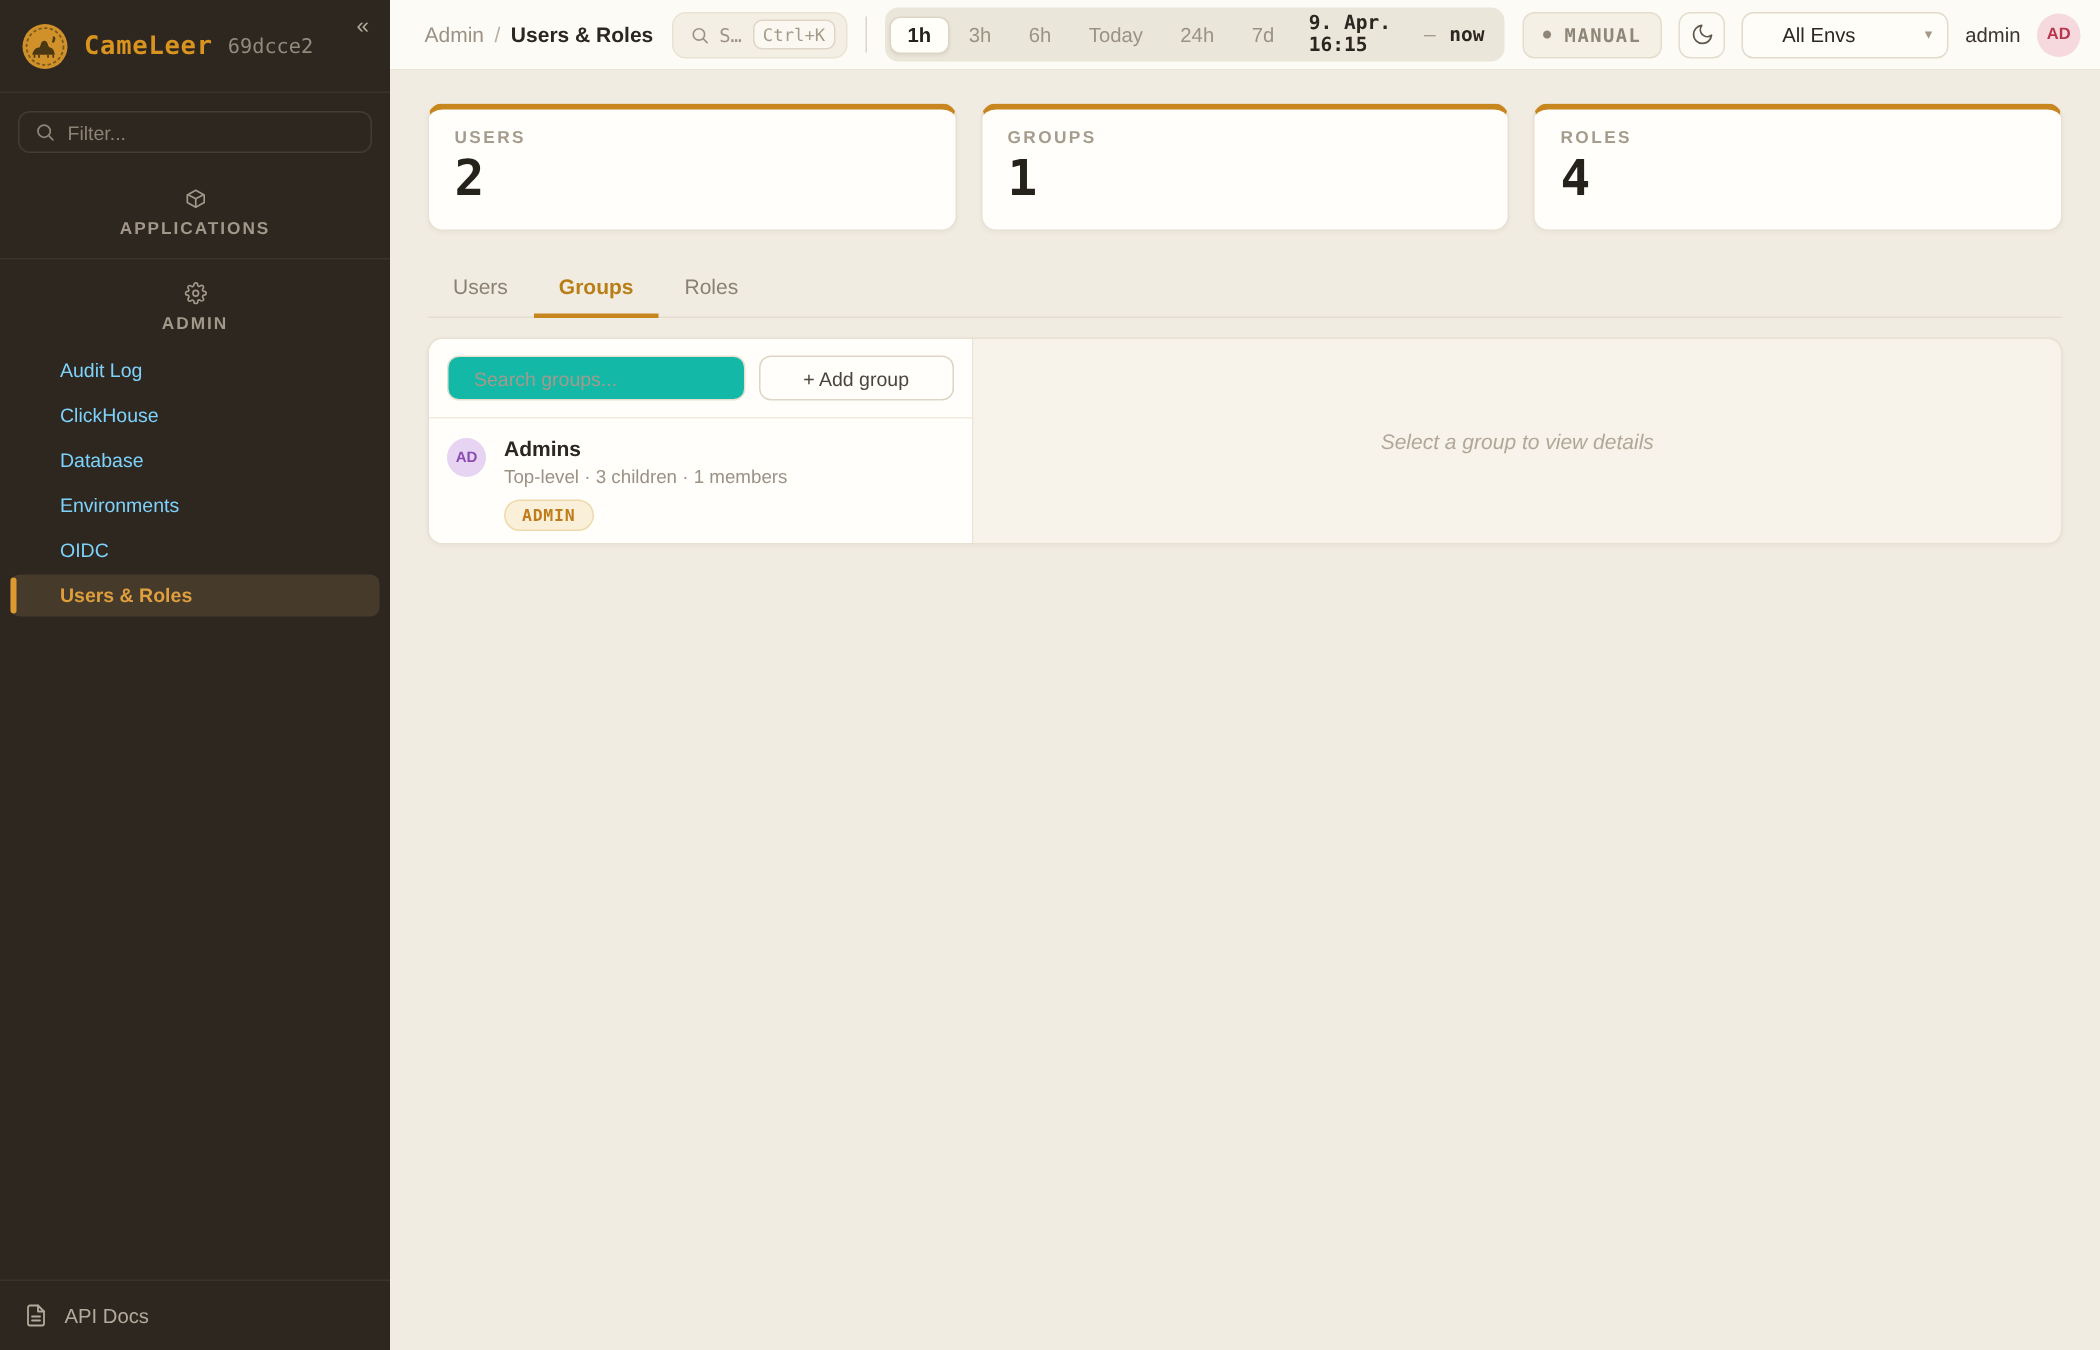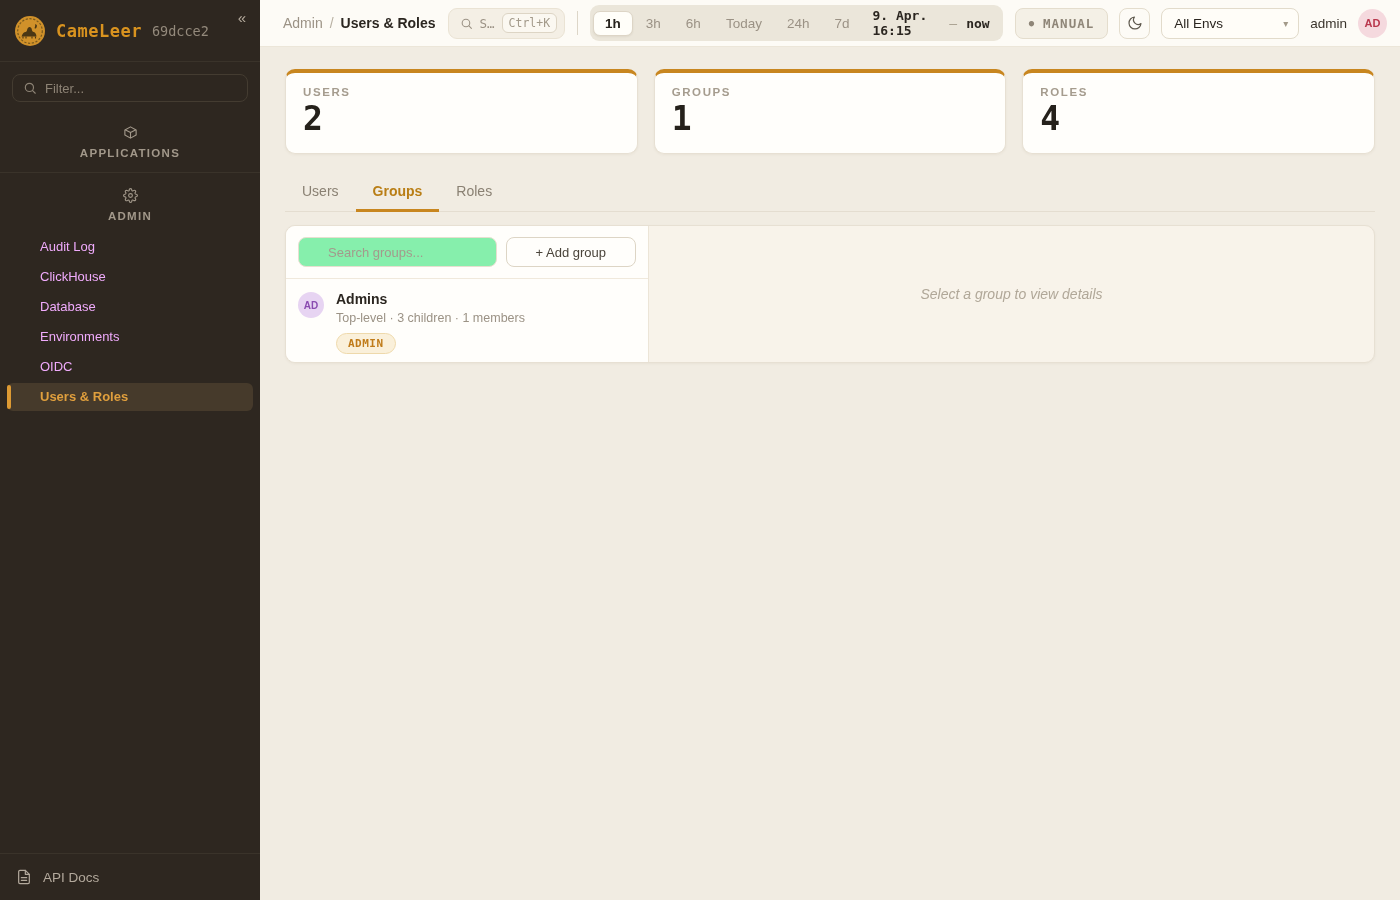--- a/index.html
+++ b/index.html
@@ -50,21 +50,21 @@
   .sb-section-header {
     display: flex; align-items: center; gap: 7px;
     padding: 9px 13px; color: #a2988a;
     font-size: 11.5px; font-weight: 700; letter-spacing: 1.3px; flex-direction: column;
   }
   .sb-section-header svg { width: 15px; height: 15px; }
   .sb-divider { border-bottom: 1px solid #3a332a; margin: 4px 0 6px; }
   .sb-nav { display: flex; flex-direction: column; gap: 2px; padding: 2px 0; }
   .nav-item {
     margin: 0 7px; padding: 6px 10px 6px 33px; font-size: 13px;
-    color: #f0abfc; border-radius: 6px; cursor: pointer; position: relative;
+    color: #7dd3fc; border-radius: 6px; cursor: pointer; position: relative;
     line-height: 16px;
   }
   .nav-item.active {
     background: #463a2b; color: #e09f3d; font-weight: 600;
   }
   .nav-item.active::before {
     content: ""; position: absolute; left: 0; top: 2px; bottom: 2px;
     width: 4px; border-radius: 4px; background: #dd9a33;
   }
   .sb-footer {
@@ -131,21 +131,21 @@
   .manual-btn .dot { font-size: 9px; }
   .icon-btn {
     width: 31px; height: 31px; border: 1px solid #e4ddcd; border-radius: 8px;
     background: #fdfbf6; display: flex; align-items: center; justify-content: center;
     color: #5f594e; cursor: pointer;
   }
   .icon-btn svg { width: 16px; height: 16px; }
   .env-select {
     width: 138px; height: 31px; border: 1px solid #e2dbcb; border-radius: 8px;
     background: #fffdf8; display: flex; align-items: center;
-    padding: 0 10px 0 12px; cursor: pointer; font-size: 13.5px; color: #2b2620;
+    padding: 0 10px 0 26px; cursor: pointer; font-size: 13.5px; color: #2b2620;
   }
   .env-select .caret { margin-left: auto; color: #a39a8a; font-size: 10px; }
   .tb-user { font-size: 13.5px; color: #3a342c; }
   .tb-avatar {
     width: 29px; height: 29px; border-radius: 50%;
     background: #f5d9de; color: #b9374d; font-size: 11px; font-weight: 700;
     display: flex; align-items: center; justify-content: center; cursor: pointer;
   }
 
   
@@ -179,22 +179,22 @@
   }
   .groups-list {
     width: 363px; flex-shrink: 0; background: #fffefb;
     border-right: 1px solid #ece5d7; display: flex; flex-direction: column;
   }
   .groups-header {
     display: flex; gap: 9px; padding: 11px 12px;
     border-bottom: 1px solid #f0e9dc;
   }
   .groups-search {
-    flex: 1; height: 30px; background: #86efac; border: 1px solid #e7dfd0;
-    border-radius: 8px; padding: 0 29px; font-size: 13px; color: #4a443a;
+    flex: 1; height: 30px; background: #14b8a6; border: 1px solid #e7dfd0;
+    border-radius: 8px; padding: 0 17px; font-size: 13px; color: #4a443a;
     outline: none; font-family: "Liberation Sans", "DejaVu Sans", sans-serif;
     min-width: 0;
   }
   .groups-search::placeholder { color: #a39a8c; }
   .add-group-btn {
     background: #fffefb; border: 1px solid #ddd5c5; border-radius: 8px;
     padding: 0 29px; font-size: 13px; color: #4a443a; cursor: pointer;
     white-space: nowrap; font-family: "Liberation Sans", "DejaVu Sans", sans-serif;
   }
   .group-item { display: flex; gap: 12px; padding: 12px 12px; cursor: pointer; }

